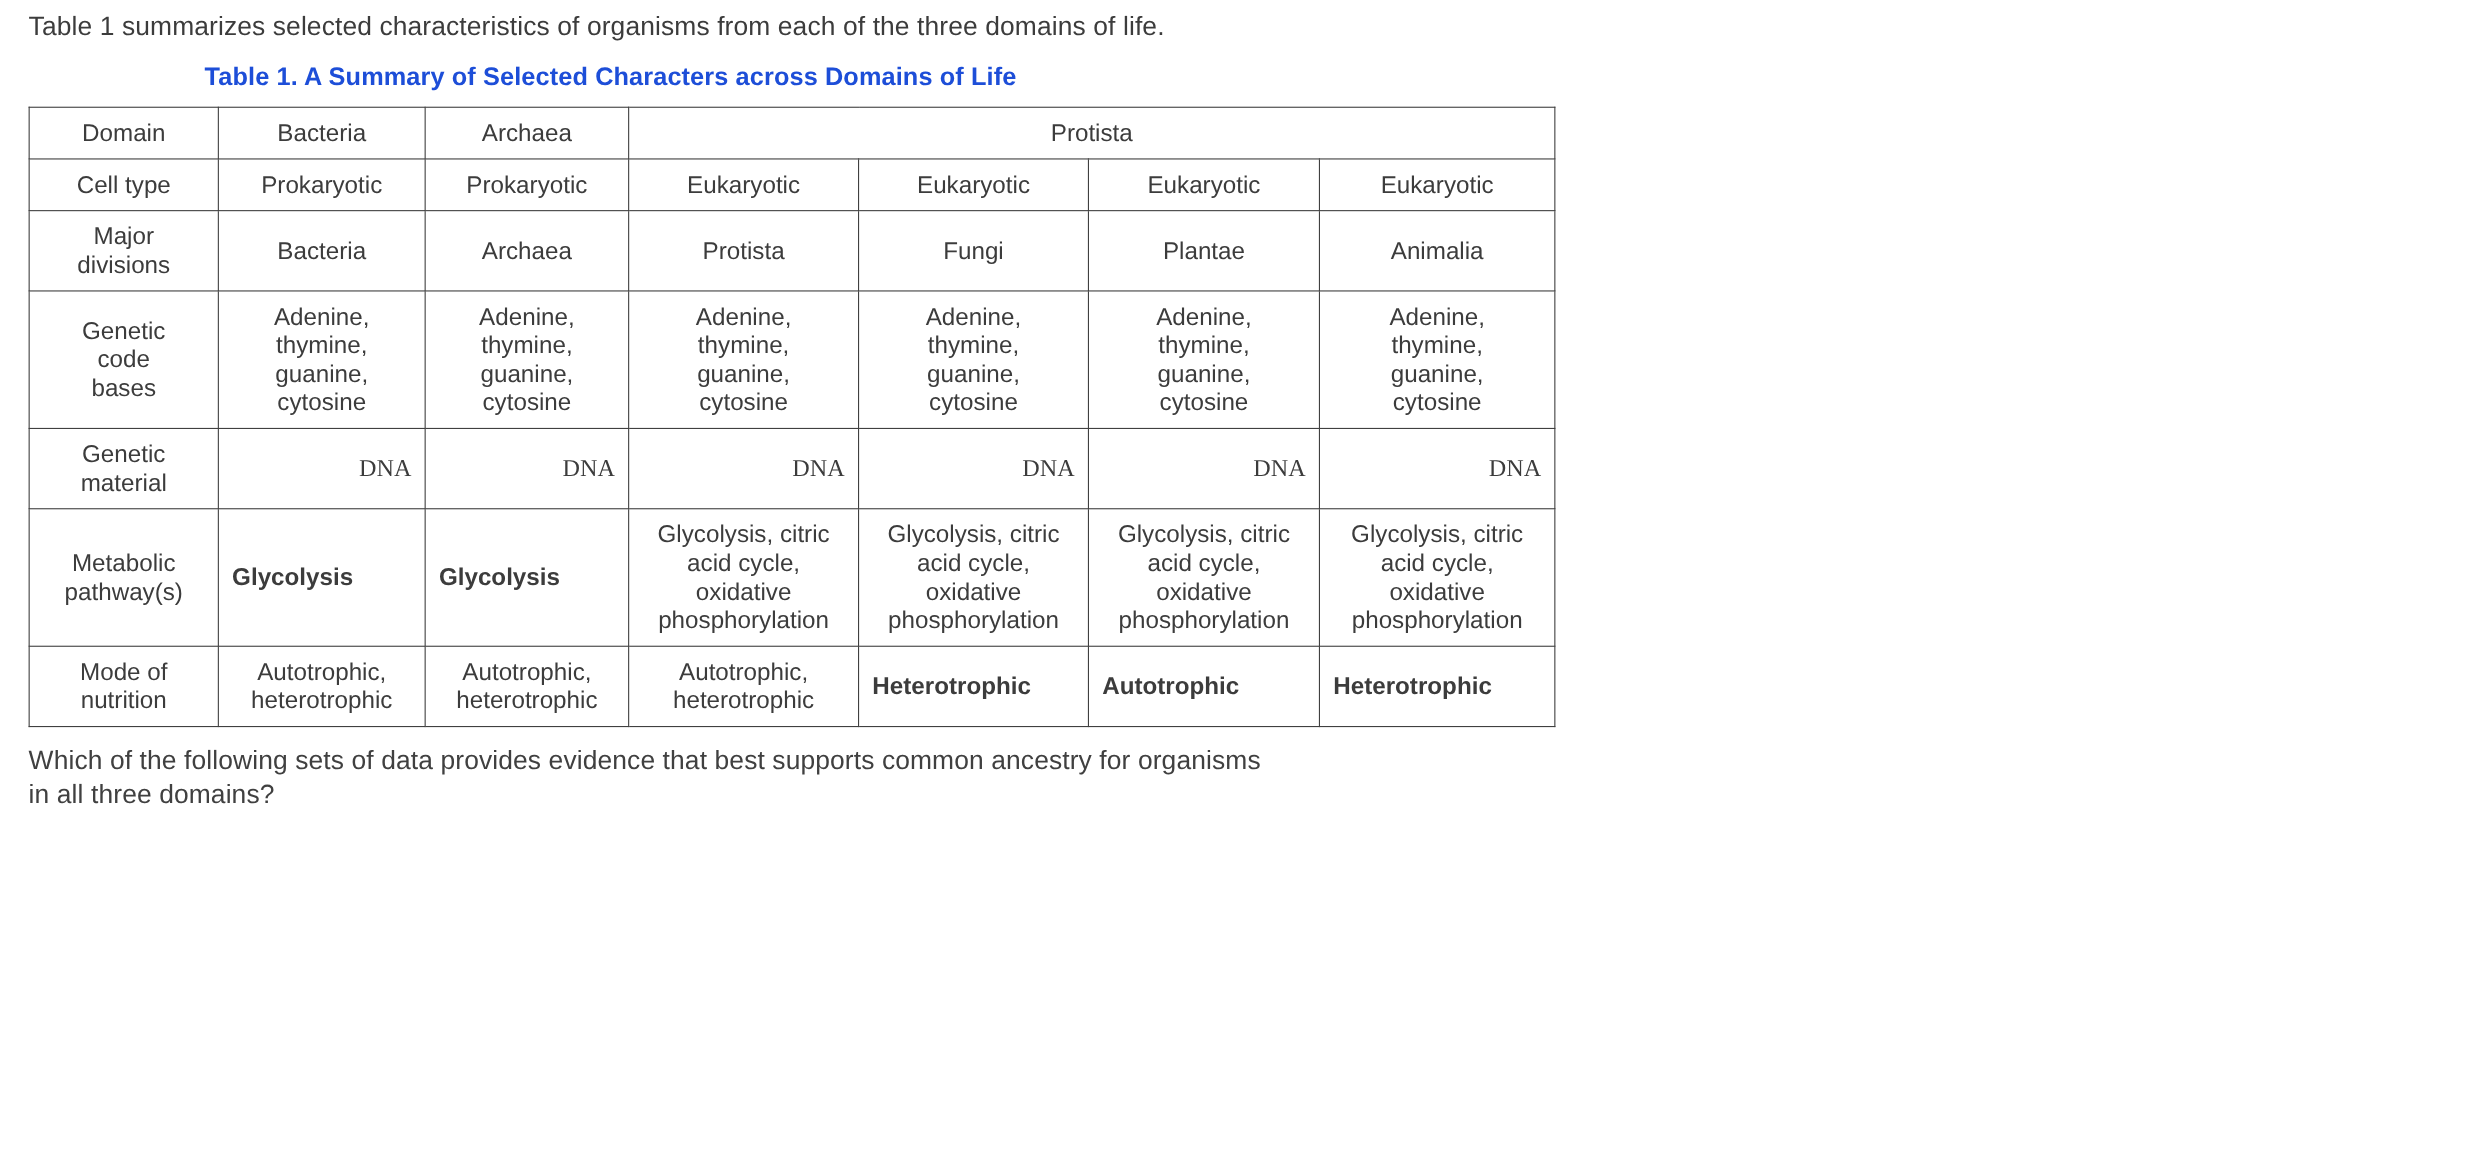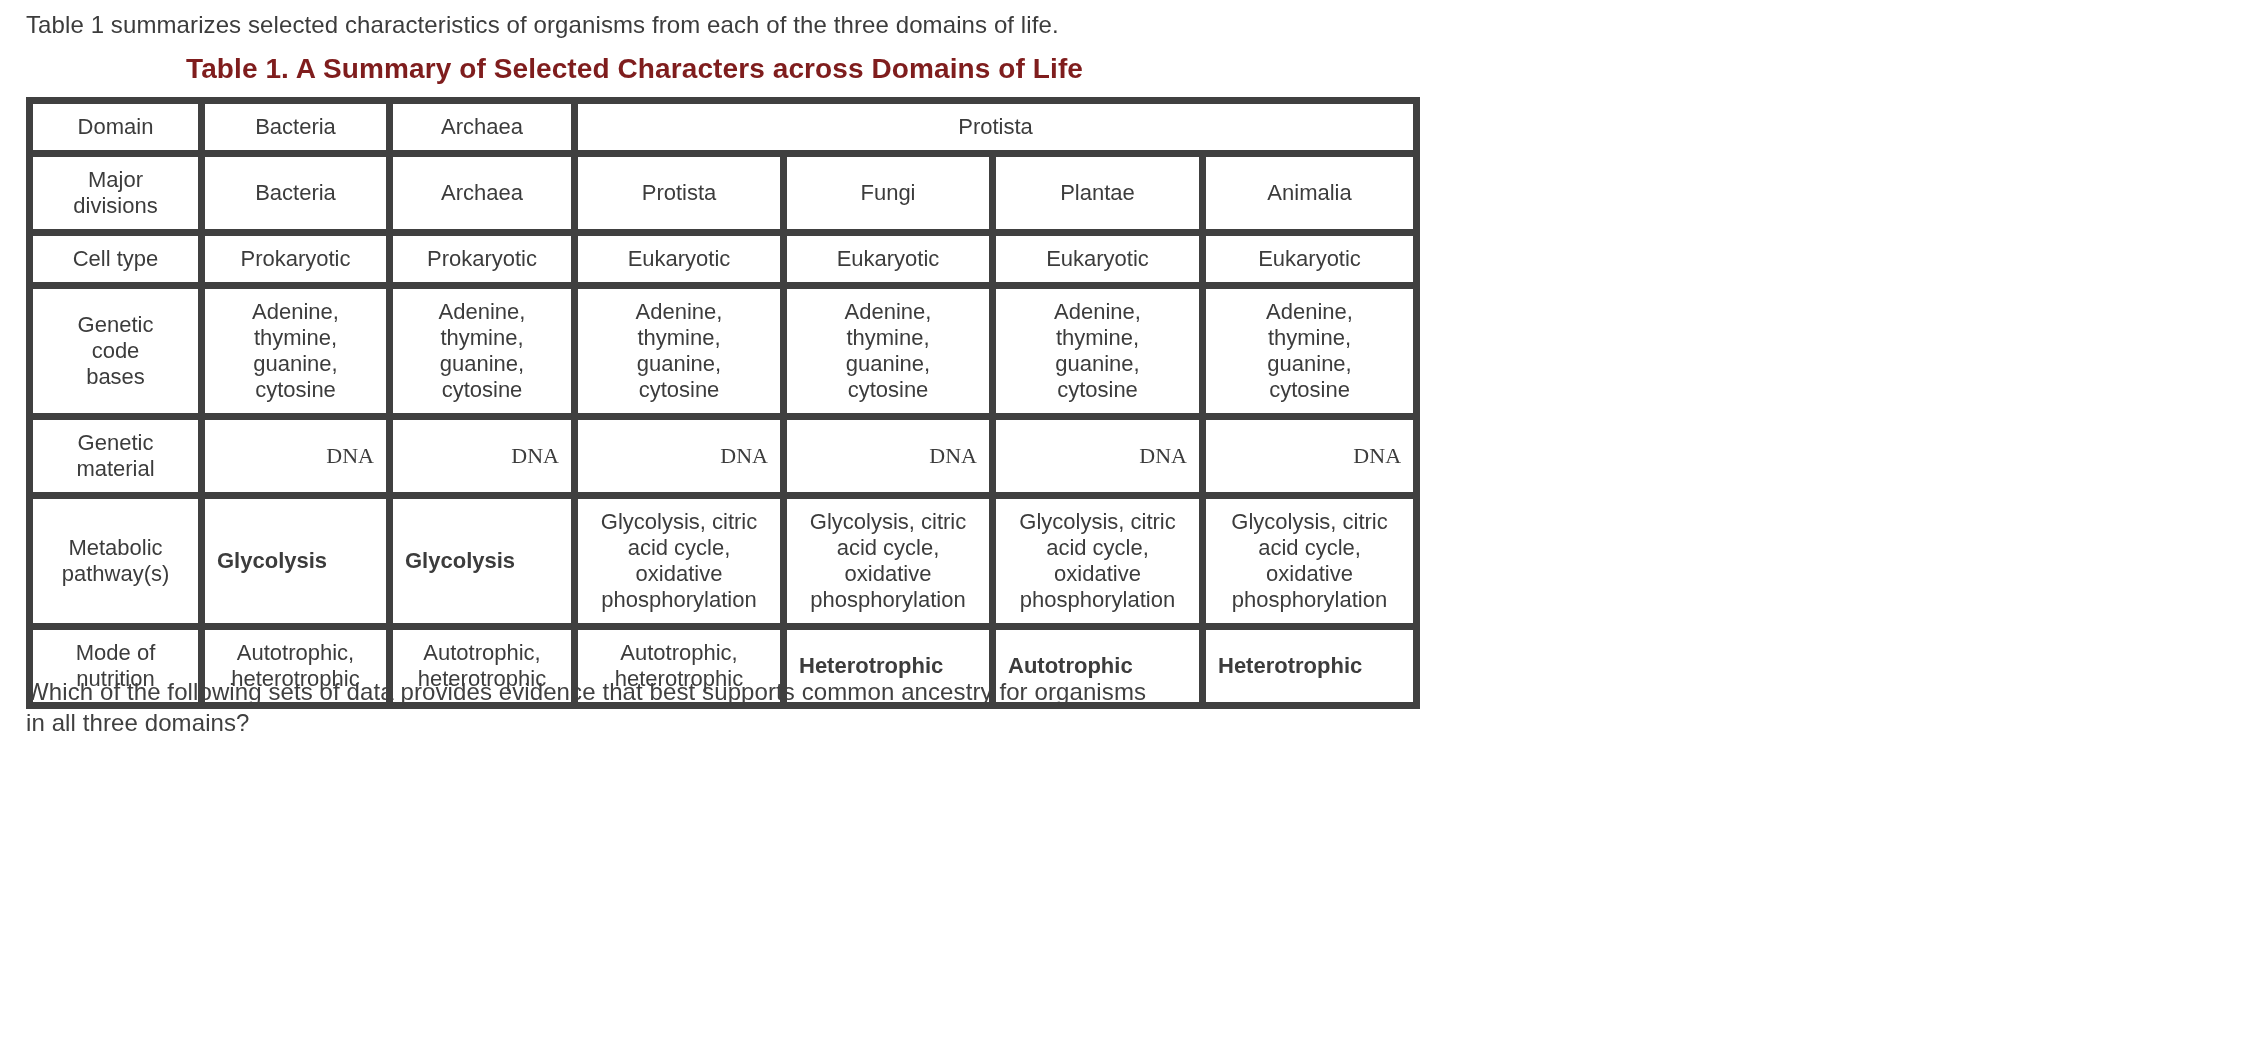--- a/index.html
+++ b/index.html
@@ -30,42 +30,42 @@
     font-size: 24px;
     line-height: 30px;
     color: #3c3c3c;
     letter-spacing: 0.1px;
   }
 
   .caption {
     position: absolute;
     left: 186px;
     top: 55px;
-    font-size: 28px;
+    font-size: 23px;
     line-height: 28px;
     font-weight: bold;
-    color: #7f1d1d;
+    color: #1d4ed8;
     letter-spacing: 0.1px;
   }
 
   .table-wrap {
     position: absolute;
     left: 26px;
     top: 97px;
     width: 1387px;
   }
 
   table.summary {
     border-collapse: collapse;
     table-layout: fixed;
     width: 1387px;
     background: #ffffff;
   }
   table.summary td {
-    border: 7px solid #404040;
+    border: 1px solid #404040;
     font-size: 22px;
     line-height: 26px;
     color: #3c3c3c;
     padding: 10px 12px 10px 12px;
     vertical-align: middle;
     background: #ffffff;
     box-sizing: border-box;
   }
 
   
@@ -134,37 +134,37 @@
           <col class="c6">
       </colgroup>
       <tbody id="table-body">
           <tr>
             <td class="rowlabel multiline">Domain</td>
             <td class="datacell multiline">Bacteria</td>
             <td class="datacell multiline">Archaea</td>
             <td class="datacell multiline" colspan="4">Protista</td>
           </tr>
           <tr>
+            <td class="rowlabel multiline">Cell type</td>
+            <td class="datacell multiline">Prokaryotic</td>
+            <td class="datacell multiline">Prokaryotic</td>
+            <td class="datacell multiline">Eukaryotic</td>
+            <td class="datacell multiline">Eukaryotic</td>
+            <td class="datacell multiline">Eukaryotic</td>
+            <td class="datacell multiline">Eukaryotic</td>
+          </tr>
+          <tr>
             <td class="rowlabel multiline">Major
 divisions</td>
             <td class="datacell multiline">Bacteria</td>
             <td class="datacell multiline">Archaea</td>
             <td class="datacell multiline">Protista</td>
             <td class="datacell multiline">Fungi</td>
             <td class="datacell multiline">Plantae</td>
             <td class="datacell multiline">Animalia</td>
-          </tr>
-          <tr>
-            <td class="rowlabel multiline">Cell type</td>
-            <td class="datacell multiline">Prokaryotic</td>
-            <td class="datacell multiline">Prokaryotic</td>
-            <td class="datacell multiline">Eukaryotic</td>
-            <td class="datacell multiline">Eukaryotic</td>
-            <td class="datacell multiline">Eukaryotic</td>
-            <td class="datacell multiline">Eukaryotic</td>
           </tr>
           <tr>
             <td class="rowlabel multiline">Genetic
 code
 bases</td>
             <td class="datacell multiline">Adenine,
 thymine,
 guanine,
 cytosine</td>
             <td class="datacell multiline">Adenine,

